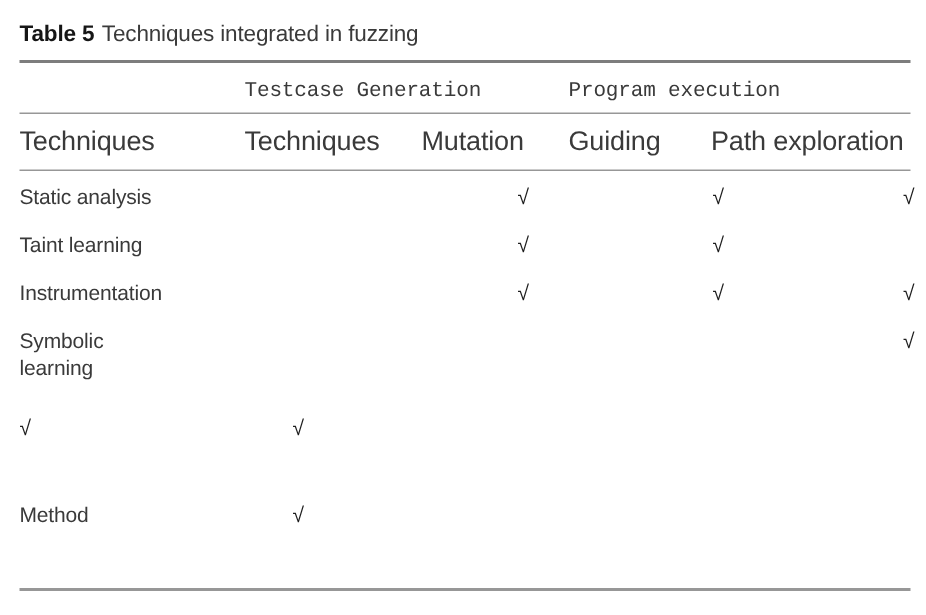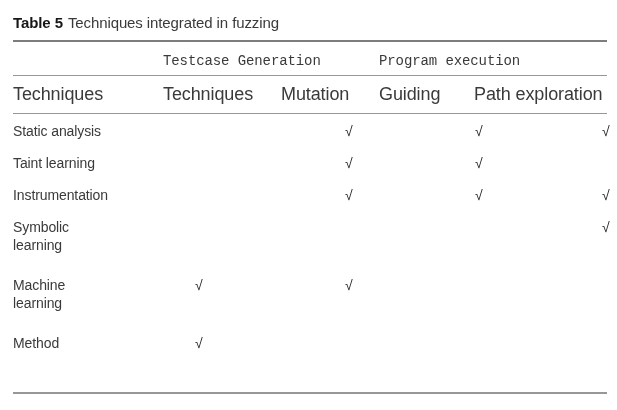--- a/index.html
+++ b/index.html
@@ -145,24 +145,20 @@
           <div class="cell technique-cell">
             <div>Symbolic</div>
             <div>learning</div>
           </div>
           <div class="cell check-cell"></div>
           <div class="cell check-cell"></div>
           <div class="cell check-cell"></div>
           <div class="cell check-cell">√</div>
         </div>
         <div class="grid body-row two-line">
-          <div class="cell technique-cell">
-            <div>Machine</div>
-            <div>learning</div>
-          </div>
           <div class="cell check-cell">√</div>
           <div class="cell check-cell">√</div>
           <div class="cell check-cell"></div>
           <div class="cell check-cell"></div>
         </div>
         <div class="grid body-row two-line">
           <div class="cell technique-cell">
             <div>Method</div>
           </div>
           <div class="cell check-cell">√</div>

